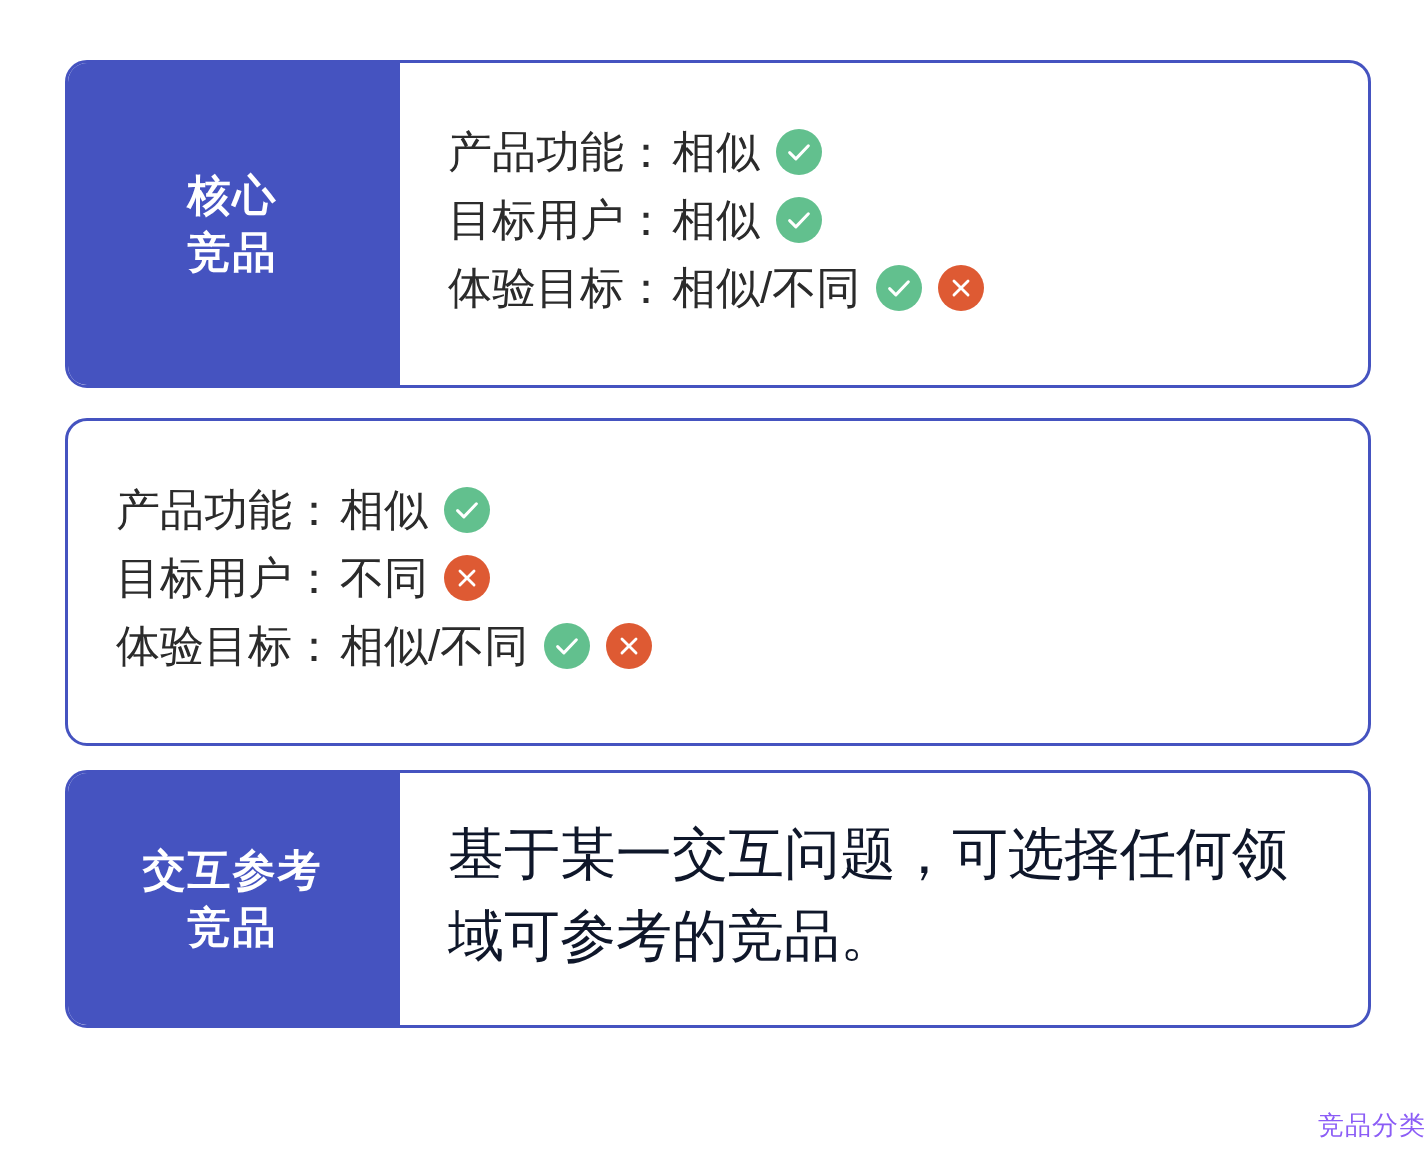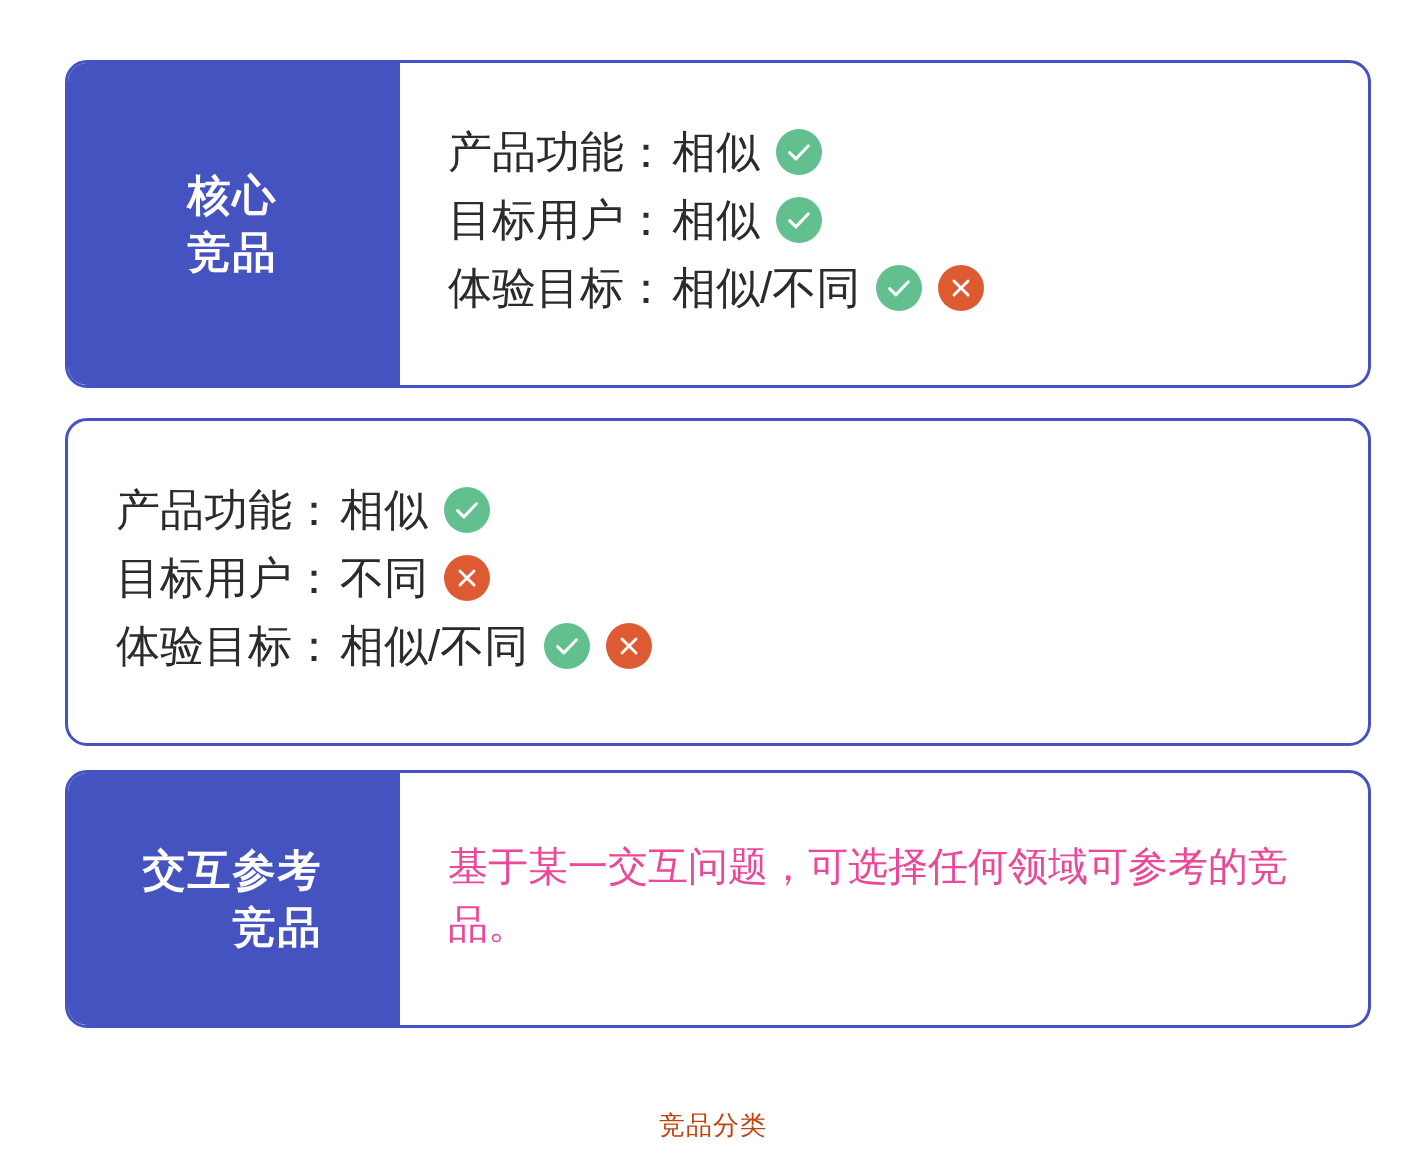--- a/index.html
+++ b/index.html
@@ -35,21 +35,21 @@
     overflow: hidden;
   }
 
   .card-label {
     flex: 0 0 335px;            
     background: #4553C0;
     color: #ffffff;
     display: flex;
     align-items: center;
     justify-content: center;
-    text-align: right;
+    text-align: center;
     font-size: 43px;
     font-weight: bold;
     line-height: 1.32;
     letter-spacing: 2px;
     white-space: pre-line;
     margin: -3px 0 -3px -3px;   
     padding: 3px 0;
   }
 
   .card-content {
@@ -88,36 +88,36 @@
     margin-right: 16px;
     flex: 0 0 auto;
   }
   .badge:last-child { margin-right: 0; }
   .badge.ok  { background: #62C08E; }
   .badge.no  { background: #DE5A33; }
   .badge svg { display: block; }
 
   
   .para {
-    font-size: 40px;
-    color: #ec4899;
+    font-size: 56px;
+    color: #0f172a;
     line-height: 1.46;
     max-width: 880px;
     letter-spacing: 0px;
   }
 
   
   .caption {
     position: absolute;
     left: 0;
     top: 1108px;
     width: 1426px;
-    text-align: center;
+    text-align: right;
     font-size: 26px;
-    color: #c2410c;
+    color: #8b5cf6;
     letter-spacing: 1px;
   }
 </style>
 </head>
 <body>
 
 <div id="canvas">
 
   <div class="card" style="top:60px; height:328px;">
     <div class="card-label">核心

